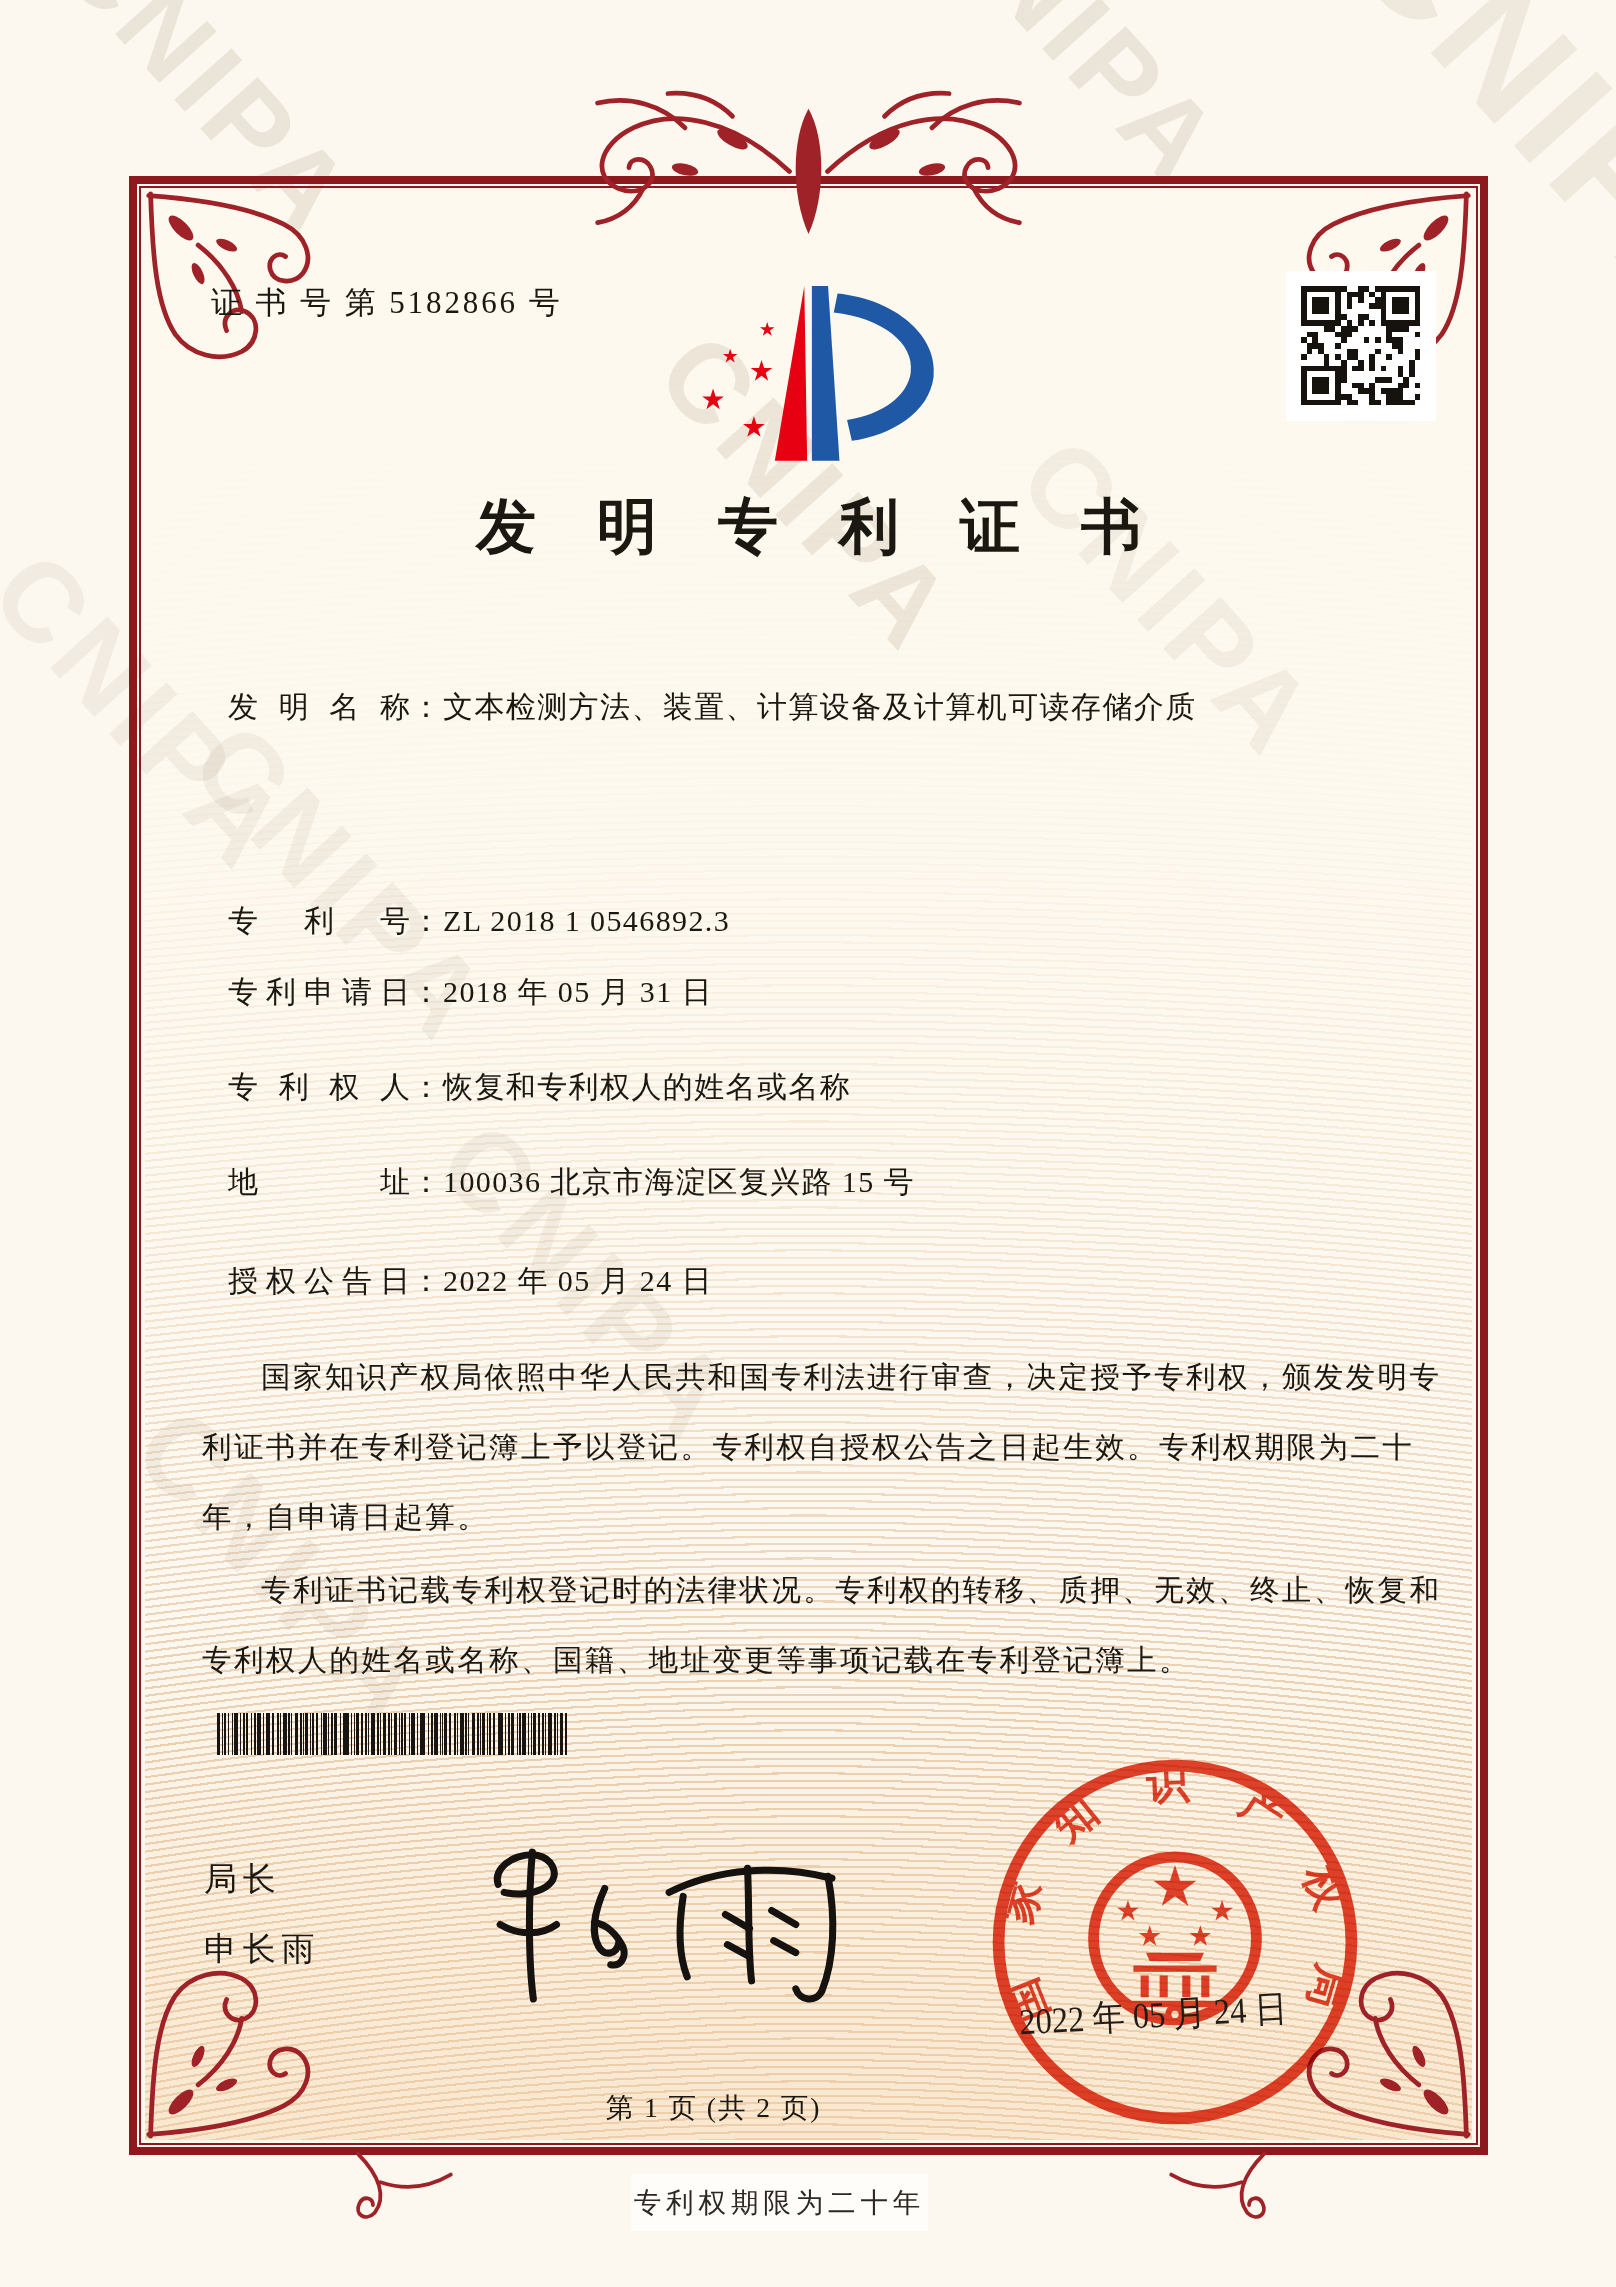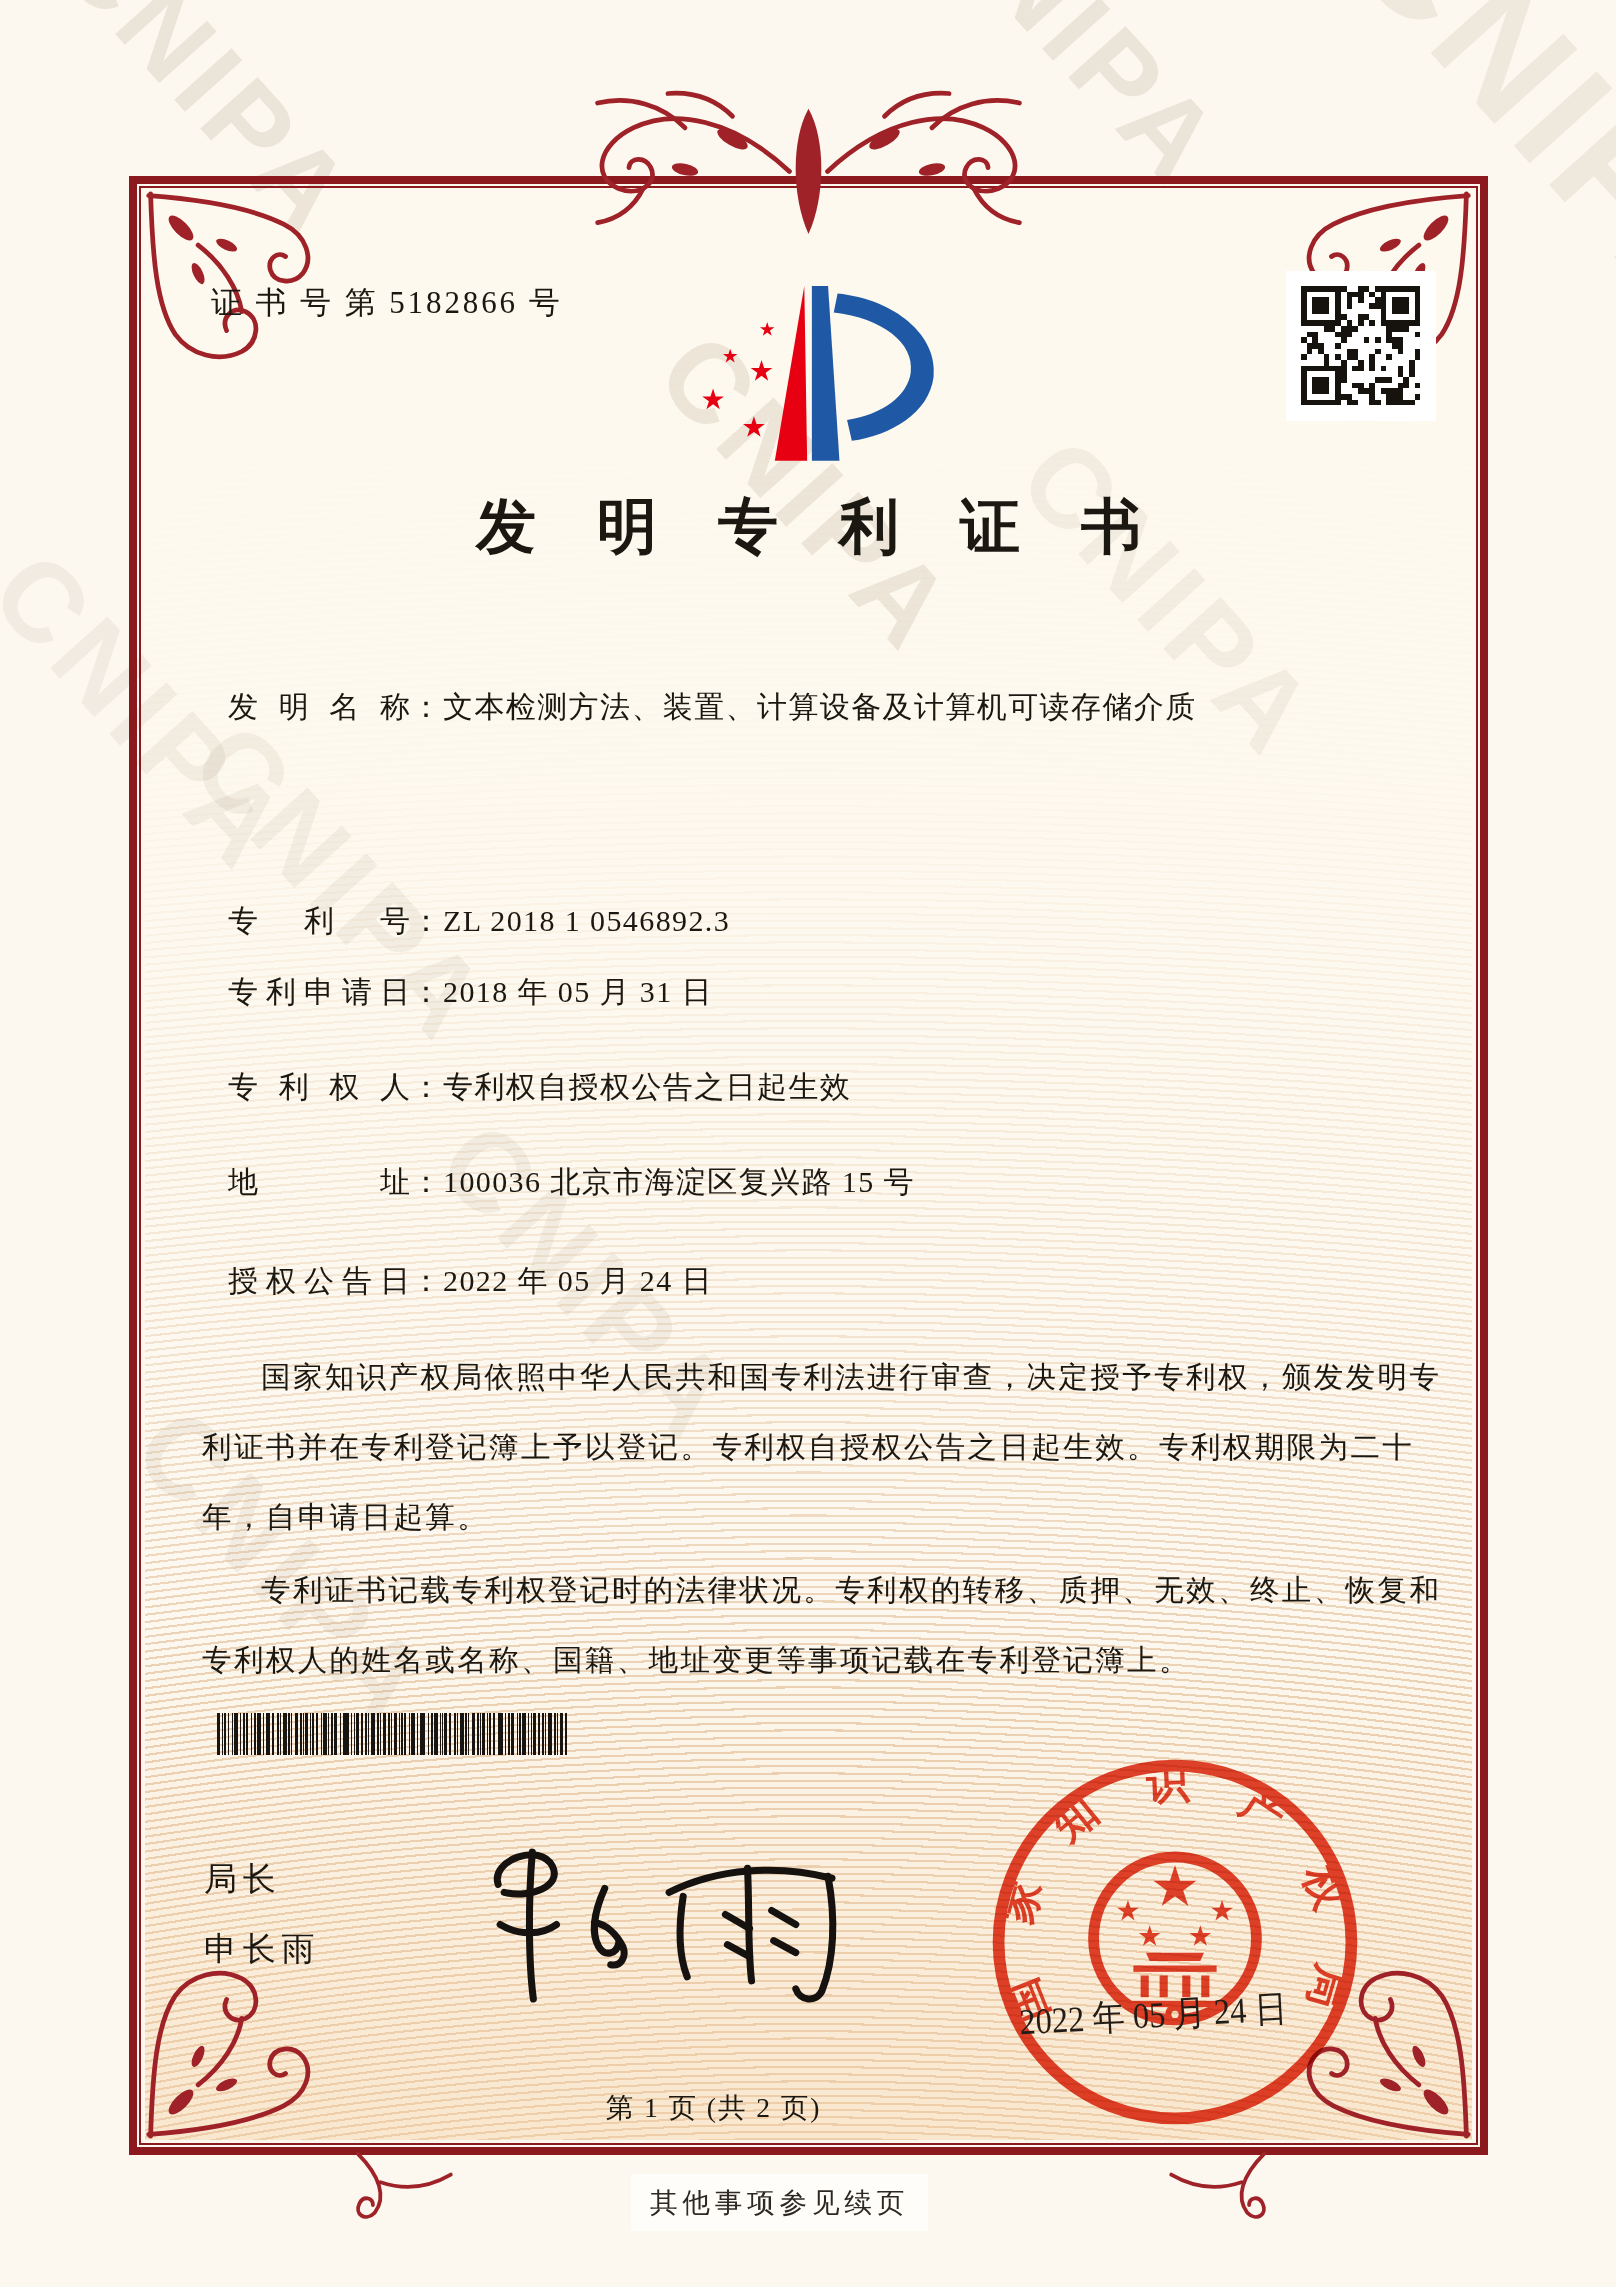--- a/index.html
+++ b/index.html
@@ -632,21 +632,21 @@
   <div class="frow" style="top:687px">
     <span class="flabel">发明名称</span><span class="fcolon">：</span><span class="fvalue">文本检测方法、装置、计算设备及计算机可读存储介质</span>
   </div>
   <div class="frow" style="top:901px">
     <span class="flabel">专利号</span><span class="fcolon">：</span><span class="fvalue">ZL 2018 1 0546892.3</span>
   </div>
   <div class="frow" style="top:972px">
     <span class="flabel">专利申请日</span><span class="fcolon">：</span><span class="fvalue">2018 年 05 月 31 日</span>
   </div>
   <div class="frow" style="top:1067px">
-    <span class="flabel">专利权人</span><span class="fcolon">：</span><span class="fvalue">专利权自授权公告之日起生效</span>
+    <span class="flabel">专利权人</span><span class="fcolon">：</span><span class="fvalue">恢复和专利权人的姓名或名称</span>
   </div>
   <div class="frow" style="top:1162px">
     <span class="flabel">地址</span><span class="fcolon">：</span><span class="fvalue">100036 北京市海淀区复兴路 15 号</span>
   </div>
   <div class="frow" style="top:1261px">
     <span class="flabel">授权公告日</span><span class="fcolon">：</span><span class="fvalue">2022 年 05 月 24 日</span>
   </div>
 
   <p class="legal" style="top:1330px">国家知识产权局依照中华人民共和国专利法进行审查，决定授予专利权，颁发发明专利证书并在专利登记簿上予以登记。专利权自授权公告之日起生效。专利权期限为二十年，自申请日起算。</p>
   <p class="legal" style="top:1543px">专利证书记载专利权登记时的法律状况。专利权的转移、质押、无效、终止、恢复和专利权人的姓名或名称、国籍、地址变更等事项记载在专利登记簿上。</p>
@@ -790,16 +790,16 @@
       <rect x="8" y="41" width="9" height="24"></rect>
         <rect x="29" y="41" width="9" height="24"></rect>
       <rect x="-50" y="69" width="100" height="7"></rect>
       <circle cy="84" r="11"></circle>
         <circle cy="84" r="4" fill="#fdf9ef"></circle>
     </g>
     <text x="38" y="303" font-size="40" textLength="296" lengthAdjust="spacingAndGlyphs" fill="#17130f" transform="rotate(-3 210 292)" font-family="Liberation Serif, DejaVu Serif, serif">2022 年 05 月 24 日</text>
   </svg>
 
   <div class="pageinfo">第 1 页 (共 2 页)</div>
-  <div class="contnote">其他事项参见续页</div>
+  <div class="contnote">专利权期限为二十年</div>
 
 </div>
 
 
 </body></html>

